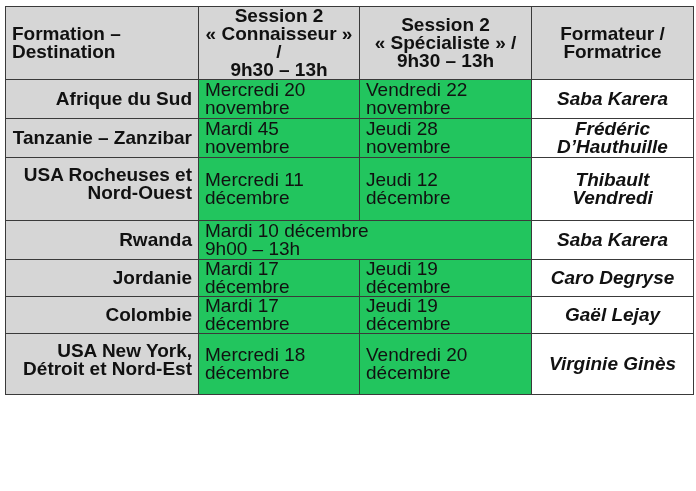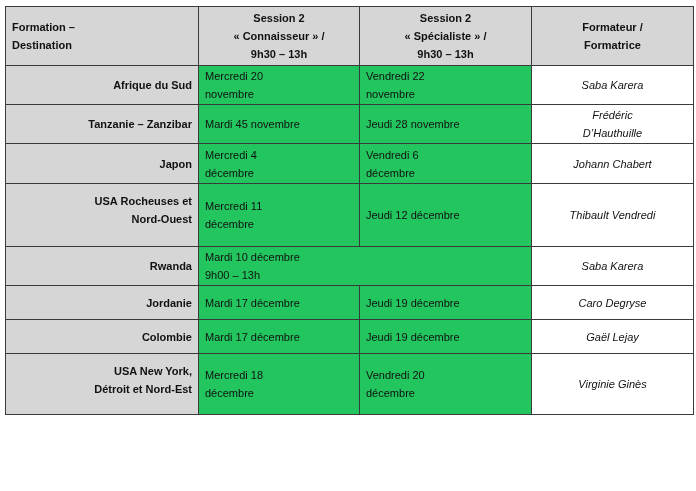--- a/index.html
+++ b/index.html
@@ -15,21 +15,21 @@
     font-family: "Liberation Sans", sans-serif;
     color: #111111;
   }
   table.schedule {
     position: absolute;
     left: 5px;
     top: 6px;
     border-collapse: collapse;
     table-layout: fixed;
     width: 688px;
-    font-size: 11px;
+    font-size: 19px;
     line-height: 18px;
   }
   table.schedule td, table.schedule th {
     border: 1.5px solid #3a3a3a;
     padding: 0 6px;
     vertical-align: middle;
   }
   th {
     background: #d6d6d6;
     font-weight: bold;
@@ -47,20 +47,21 @@
     padding-left: 8px;
   }
   td.date {
     text-align: left;
     background: #22c55e;
   }
   td.trainer {
     text-align: center;
     font-style: italic;
     background: #ffffff;
+    font-weight: bold;
   }
   td.dest.top { vertical-align: top; padding-top: 2px; }
   .line { display: block; }
 </style>
 </head>
 <body>
 
 <table class="schedule">
   <colgroup>
     <col style="width:193px">
@@ -108,32 +109,20 @@
     <td class="date"><span>Mardi 45 novembre</span></td>
     <td class="date"><span>Jeudi 28 novembre</span></td>
     <td class="trainer">
       <span class="line">Frédéric</span>
       <span class="line">D’Hauthuille</span>
     </td>
   </tr>
 
 
 
-  <tr style="height:40px">
-    <td class="dest"><span>Japon</span></td>
-    <td class="date">
-      <span class="line">Mercredi 4</span>
-      <span class="line">décembre</span>
-    </td>
-    <td class="date">
-      <span class="line">Vendredi 6</span>
-      <span class="line">décembre</span>
-    </td>
-    <td class="trainer"><span>Johann Chabert</span></td>
-  </tr>
 
   <tr style="height:63px">
     <td class="dest top" style="padding-top:8px">
       <span class="line">USA Rocheuses et</span>
       <span class="line">Nord-Ouest</span>
     </td>
     <td class="date">
       <span class="line">Mercredi 11</span>
       <span class="line">décembre</span>
     </td>

